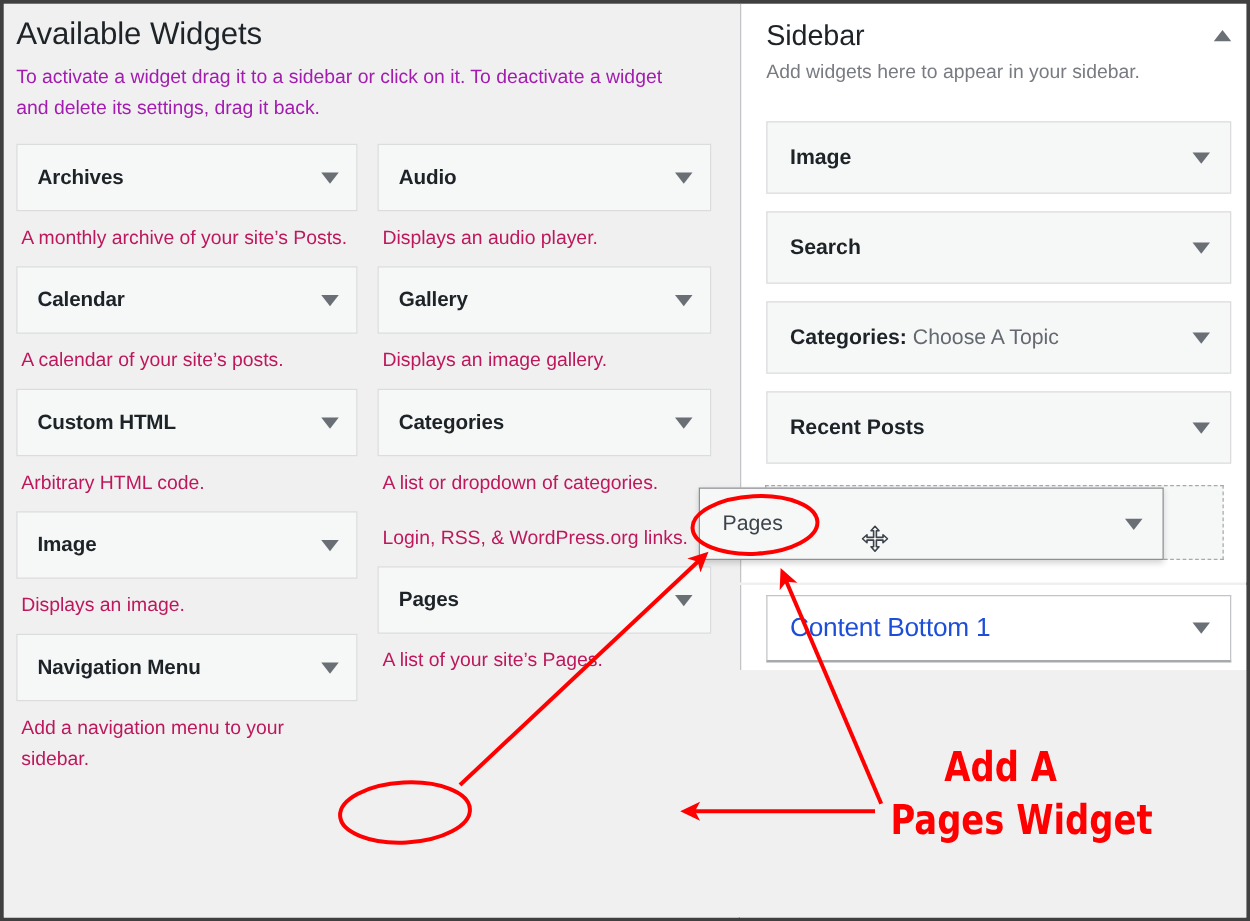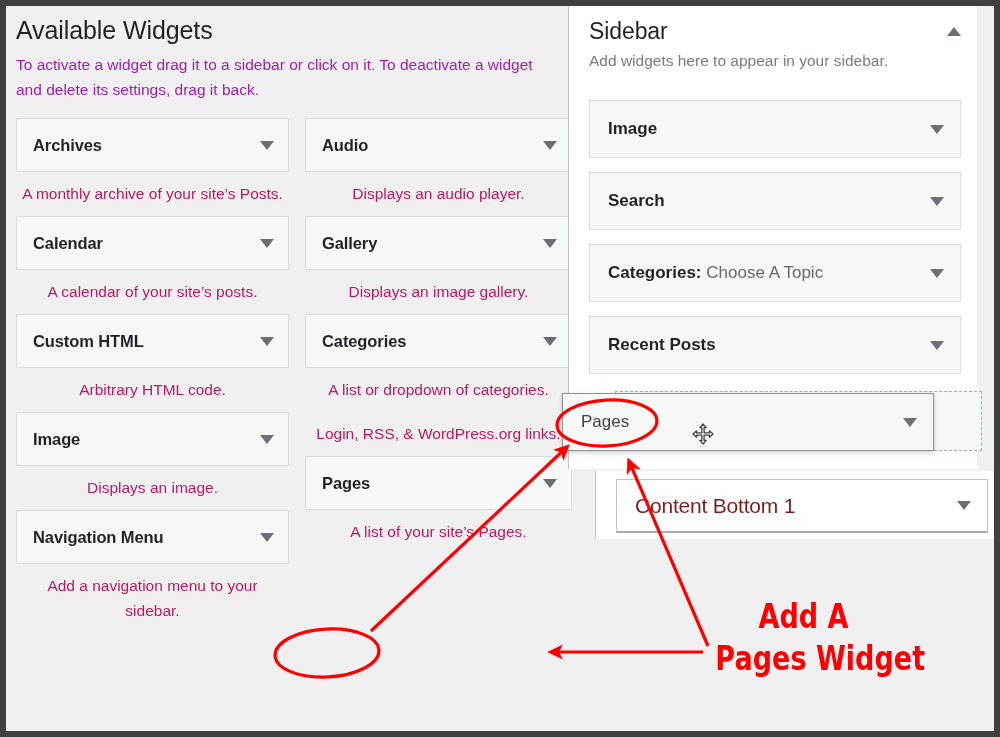--- a/index.html
+++ b/index.html
@@ -11,21 +11,21 @@
   body {
     font-family: "Liberation Sans", sans-serif;
     -webkit-font-smoothing: antialiased;
   }
   #screen {
     position: relative;
     width: 1000px;
     height: 737px;
     overflow: hidden;
     background: #f0f0f1;
-    border: 6px solid #404040;
+    border: 3px solid #404040;
     box-sizing: border-box;
   }
 
   
   #available-widgets {
     position: absolute;
     left: 0px;
     top: 0px;
     width: 588px;
     height: 733px;
@@ -50,21 +50,20 @@
     max-width: 520px;
   }
 
   .widget-grid {
     display: flex;
     flex-wrap: wrap;
   }
   .widget-col {
     width: 50%;
     box-sizing: border-box;
-    text-align: center;
   }
   .widget-col.left  { padding-right: 10px; }
   .widget-col.right { padding-left: 6px; padding-right: 10px; }
 
   .widget-cell { margin-bottom: 0px; }
 
   .widget-box {
     background: #f6f7f7;
     border: 1px solid #dcdcde;
     height: 54px;
@@ -100,21 +99,21 @@
     color: #be185d;
     line-height: 25px;
     padding: 9px 4px 10px 4px;
     min-height: 34px;
     box-sizing: border-box;
   }
 
   
   #sidebar-panel {
     position: absolute;
-    left: 562px;
+    left: 589px;
     top: 0px;
     width: 409px;
     background: #ffffff;
     border-left: 1px solid #c3c4c7;
     box-sizing: border-box;
     padding: 10px 16px 14px 20px;
     height: 463px;
   }
   .panel-head {
     display: flex;
@@ -210,21 +209,21 @@
     height: 54px;
     display: flex;
     align-items: center;
     justify-content: space-between;
     padding: 0 16px 0 18px;
     box-sizing: border-box;
   }
   .cb-bar .w-name {
     font-size: 21px;
     font-weight: 400;
-    color: #7f1d1d;
+    color: #1d4ed8;
     letter-spacing: -0.2px;
   }
 
   
   #right-lower-bg {
     position: absolute;
     left: 589px;
     top: 533px;
     width: 409px;
     height: 200px;

